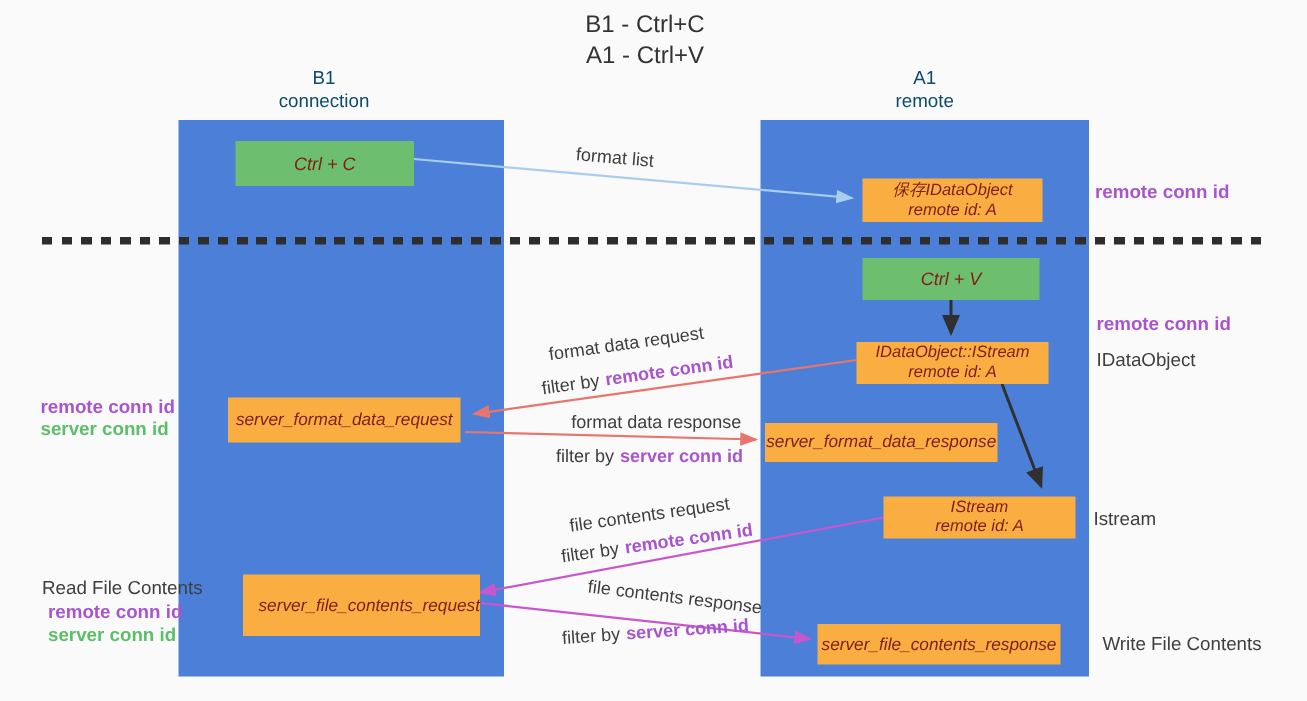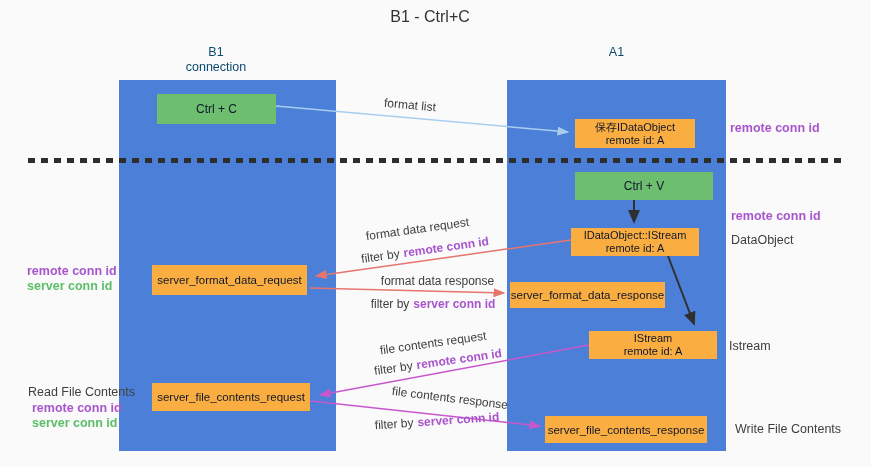--- a/index.html
+++ b/index.html
@@ -12,33 +12,33 @@
 
   .lane{background:#4c80d8;z-index:1;}
   .lane-b1{left:119px;top:80px;width:217px;height:371px;}
   .lane-a1{left:507px;top:80px;width:219px;height:371px;}
 
   .lane-header{text-align:center;font-size:12.5px;line-height:15px;color:#0c4a6e;z-index:5;}
   .lane-header-b1{left:116px;top:45px;width:200px;}
   .lane-header-a1{left:507px;top:45px;width:219px;}
 
   .node{z-index:3;display:flex;flex-direction:column;align-items:center;justify-content:center;
-    color:#0f172a;text-align:center;}
+    color:#7f1d1d;text-align:center;font-style:italic;}
   .node-green{background:#6dbe6f;font-size:12px;}
   .node-orange{background:#faad41;font-size:11px;line-height:13px;}
   .node-orange-wide{background:#faad41;font-size:11.5px;}
 
   .n-ctrl-c{left:157px;top:94px;width:119px;height:30px;}
   .n-save-obj{left:575px;top:119px;width:120px;height:29px;}
-  .n-ctrl-v{left:575px;top:172px;width:138px;height:28px;}
+  .n-ctrl-v{left:575px;top:172px;width:118px;height:28px;}
   .n-getdata{left:571px;top:228px;width:128px;height:28px;}
   .n-fmt-req{left:152px;top:265px;width:155px;height:30px;}
   .n-fmt-res{left:510px;top:282px;width:155px;height:26px;}
   .n-istream{left:589px;top:331px;width:128px;height:28px;}
-  .n-file-req{left:152px;top:383px;width:158px;height:28px;}
+  .n-file-req{left:162px;top:383px;width:158px;height:41px;align-items:flex-end;}
   .n-file-res{left:545px;top:416px;width:162px;height:27px;}
 
   .divider{left:28px;top:158px;width:817px;height:5px;z-index:4;
     background:repeating-linear-gradient(90deg,#2d2d2d 0 7px,transparent 7px 13px);}
 
   #arrows{left:0;top:0;z-index:2;pointer-events:none;}
 
   .lbl{font-size:12px;color:#3e3e3e;text-align:center;z-index:4;white-space:nowrap;}
   .purple{color:#a855cd;font-weight:bold;}
   .green-txt{color:#5cbe68;font-weight:bold;}
@@ -66,28 +66,30 @@
   .s-istream{left:729px;top:339px;}
   .s-write-fc{left:735px;top:422px;}
 </style>
 </head>
 <body>
 
 <div id="stage">
 
   <div class="abs diagram-title">
     <div>B1 - Ctrl+C</div>
+    <div>A1 - Ctrl+V</div>
   </div>
 
   <div class="abs lane-header lane-header-b1">
     <div>B1</div>
     <div>connection</div>
   </div>
   <div class="abs lane-header lane-header-a1">
     <div>A1</div>
+    <div>remote</div>
   </div>
 
   <div class="abs lane lane-b1"></div>
   <div class="abs lane lane-a1"></div>
 
   <div class="abs divider"></div>
 
   <svg id="arrows" class="abs" width="871" height="467">
     <defs>
       <marker id="mBlue" markerWidth="8" markerHeight="6" refX="7" refY="3" orient="auto">
@@ -170,17 +172,17 @@
     <div class="green-txt">server conn id</div>
   </div>
   <div class="abs side-lbl dark s-read-fc">Read File Contents</div>
   <div class="abs side-lbl s-left-ids-bot">
     <div class="purple">remote conn id</div>
     <div class="green-txt">server conn id</div>
   </div>
 
   <div class="abs side-lbl purple s-remote-top">remote conn id</div>
   <div class="abs side-lbl purple s-remote-mid">remote conn id</div>
-  <div class="abs side-lbl dark s-dataobject">DataObject</div>
+  <div class="abs side-lbl dark s-dataobject">IDataObject</div>
   <div class="abs side-lbl dark s-istream">Istream</div>
   <div class="abs side-lbl dark s-write-fc">Write File Contents</div>
 
 </div>
 
 </body></html>

